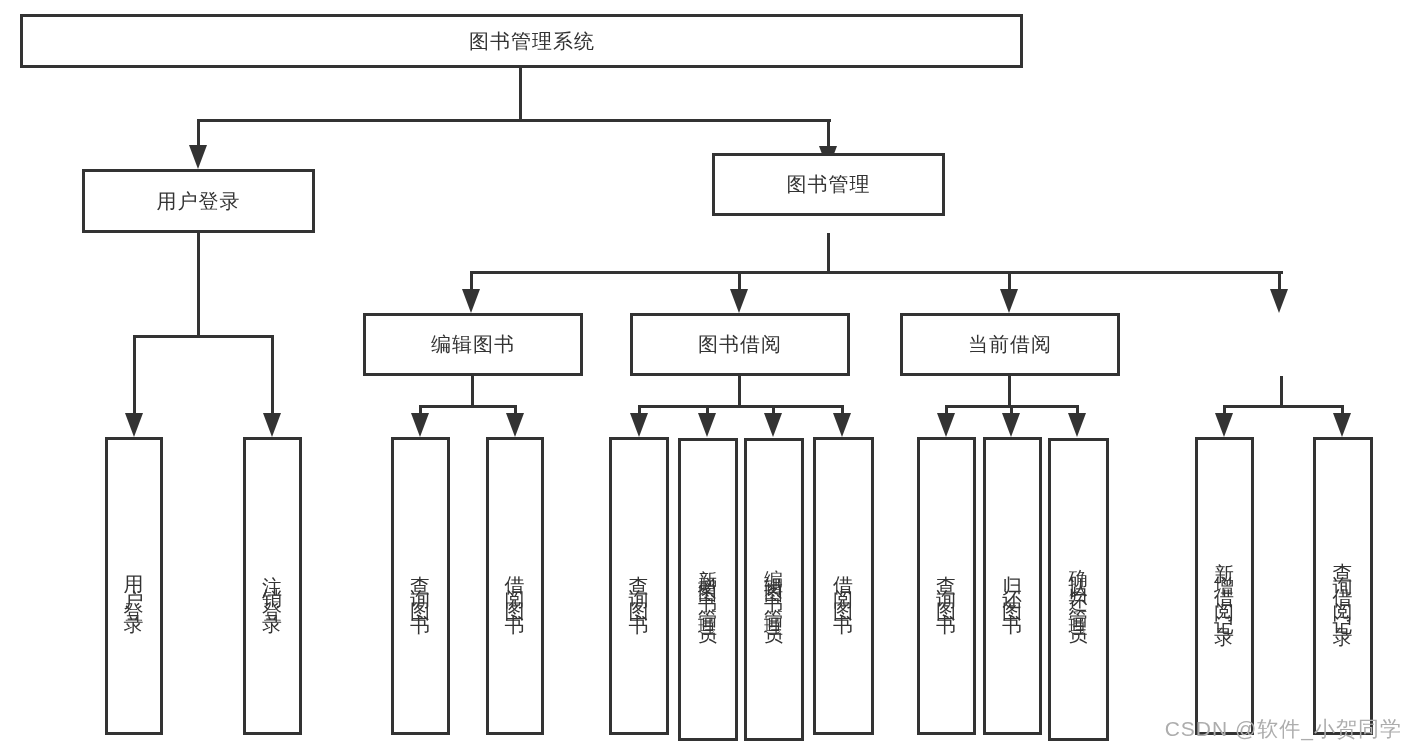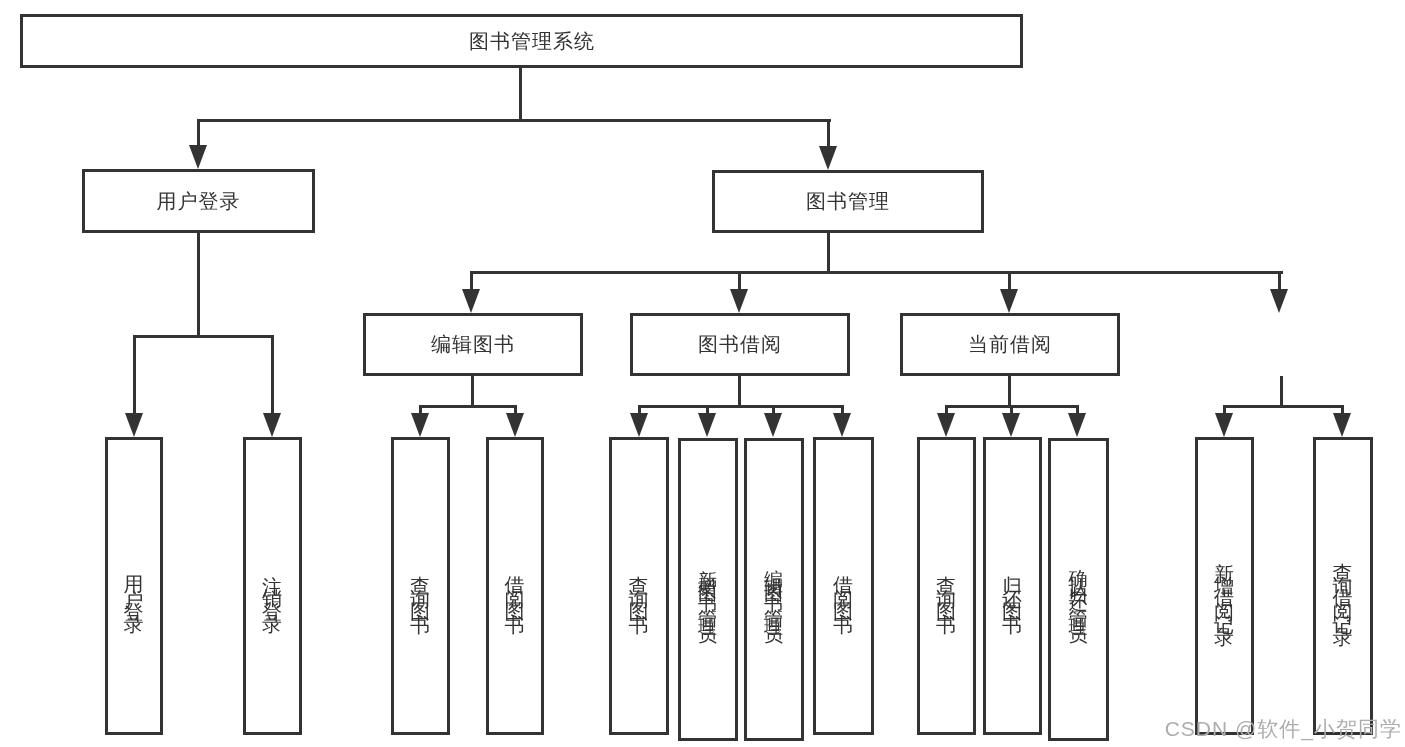--- a/index.html
+++ b/index.html
@@ -85,21 +85,21 @@
 
   <div class="hline" style="left:197px; top:119px; width:634px;"></div>
   <div class="vline" style="left:197px; top:119px; height:28px;"></div>
   <div class="arrow" style="left:189px; top:145px;"></div>
   <div class="vline" style="left:827px; top:119px; height:28px;"></div>
   <div class="arrow" style="left:819px; top:146px;"></div>
 
   <div class="box" style="left:82px; top:169px; width:233px; height:64px;">
     <span class="h-label">用户登录</span>
   </div>
-  <div class="box" style="left:712px; top:170px; width:272px; height:63px;">
+  <div class="box" style="left:712px; top:153px; width:233px; height:63px;">
     <span class="h-label">图书管理</span>
   </div>
 
   <div class="vline" style="left:197px; top:233px; height:104px;"></div>
   <div class="hline" style="left:133px; top:335px; width:141px;"></div>
   <div class="vline" style="left:133px; top:335px; height:80px;"></div>
   <div class="arrow" style="left:125px; top:413px;"></div>
   <div class="vline" style="left:271px; top:335px; height:80px;"></div>
   <div class="arrow" style="left:263px; top:413px;"></div>
 

